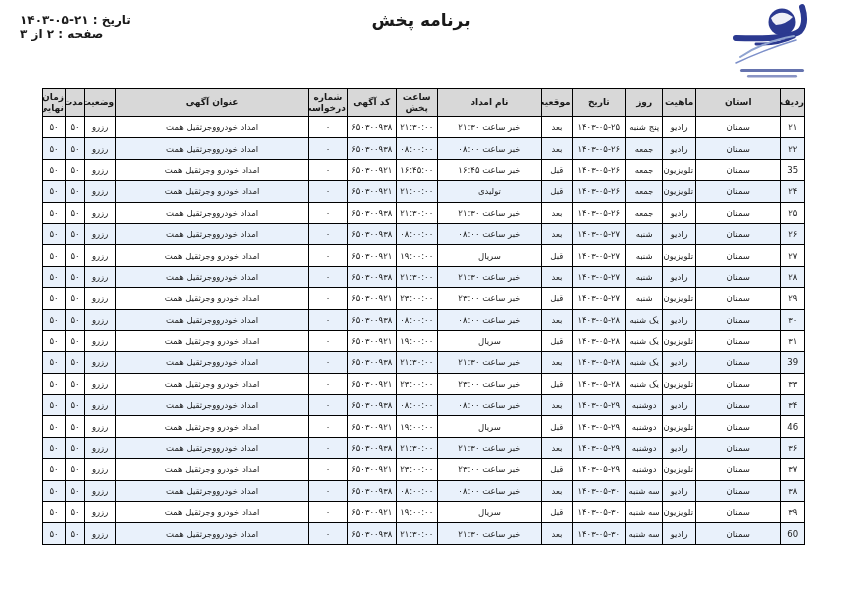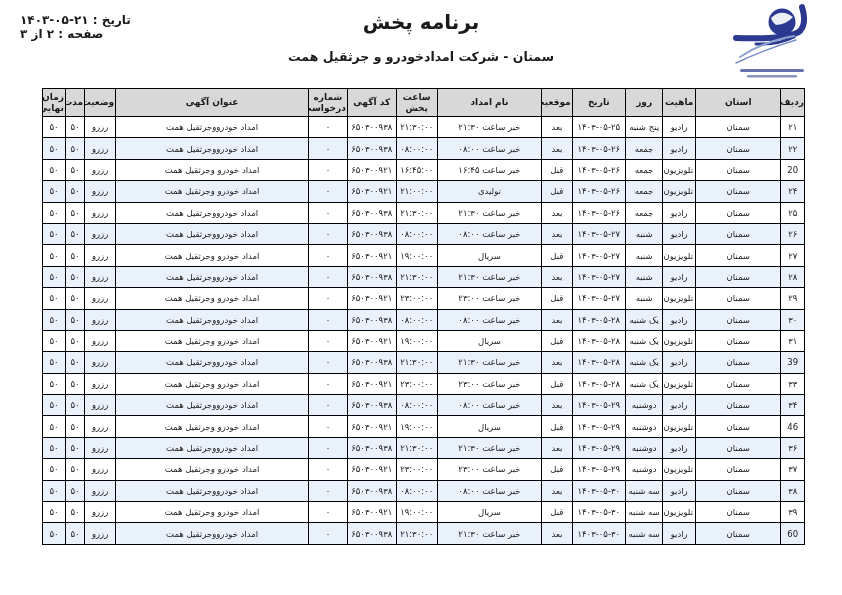--- a/index.html
+++ b/index.html
@@ -10,21 +10,21 @@
     font-family: "DejaVu Sans", sans-serif;
     color: #1a1a1a;
     overflow: hidden;
   }
   .hdr-left {
     position: absolute; left: 20px; top: 13px;
     font-size: 12px; font-weight: bold; direction: rtl; text-align: left;
   }
   .hdr-left .line2 { }
   .title-wrap { position: absolute; left: 0; right: 0; top: 10px; text-align: center; direction: rtl; }
-  .report-title { font-size: 20px; font-weight: bold; letter-spacing: 0; }
+  .report-title { font-size: 17px; font-weight: bold; letter-spacing: 0; }
   .report-subtitle { margin-top: 15px; font-size: 12.5px; font-weight: bold; }
   .logo-box { position: absolute; right: 22px; top: 3px; width: 96px; height: 82px; }
 
   .table-wrap { position: absolute; top: 88px; left: 42px; width: 763px; }
   table {
     width: 100%; border-collapse: collapse; table-layout: fixed;
     direction: rtl;
     border: 1.5px solid #000;
   }
   th, td {
@@ -53,21 +53,20 @@
 <div class="hdr-left">
   <div>
     <span>تاریخ :</span>
     <span dir="ltr">۱۴۰۳-۰۵-۲۱</span>
   </div>
   <div class="line2">صفحه : ۲ از ۳</div>
 </div>
 
 <div class="title-wrap">
   <div class="report-title">برنامه پخش</div>
-  <div class="report-subtitle">سمنان - شرکت امدادخودرو و جرثقیل همت</div>
 </div>
 
 <div class="logo-box">
   <svg width="96" height="82" viewBox="0 0 96 82">
     <circle cx="58" cy="19" r="13.5" fill="#2b3990"></circle>
     <path d="M47,15 Q57,5 69,14 Q63,21 52,22 Q48,19 47,15 Z" fill="#ffffff" opacity="0.92"></path>
     <path d="M78,4 q5,16 -2,24 q-12,9 -64,7" fill="none" stroke="#2b3990" stroke-width="6" stroke-linecap="round"></path>
     <path d="M70,34 q-16,8 -38,7" fill="none" stroke="#2b3990" stroke-width="3" stroke-linecap="round"></path>
     <path d="M16,54 q22,-15 54,-21" fill="none" stroke="#8fa3d0" stroke-width="2" stroke-linecap="round"></path>
     <path d="M12,60 q27,-13 60,-23" fill="none" stroke="#7c8fc9" stroke-width="1.5" stroke-linecap="round"></path>
@@ -139,21 +138,21 @@
           <td>خبر ساعت ۰۸:۰۰</td>
           <td dir="ltr">۰۸:۰۰:۰۰</td>
           <td dir="ltr">۶۵۰۳۰۰۹۳۸</td>
           <td>۰</td>
           <td>امداد خودرووجرثقیل همت</td>
           <td>رزرو</td>
           <td>۵۰</td>
           <td>۵۰</td>
         </tr>
         <tr>
-          <td>20</td>
+          <td>35</td>
           <td>سمنان</td>
           <td>تلویزیون</td>
           <td>جمعه</td>
           <td dir="ltr">۱۴۰۳-۰۵-۲۶</td>
           <td>قبل</td>
           <td>خبر ساعت ۱۶:۴۵</td>
           <td dir="ltr">۱۶:۴۵:۰۰</td>
           <td dir="ltr">۶۵۰۳۰۰۹۲۱</td>
           <td>۰</td>
           <td>امداد خودرو وجرثقیل همت</td>

